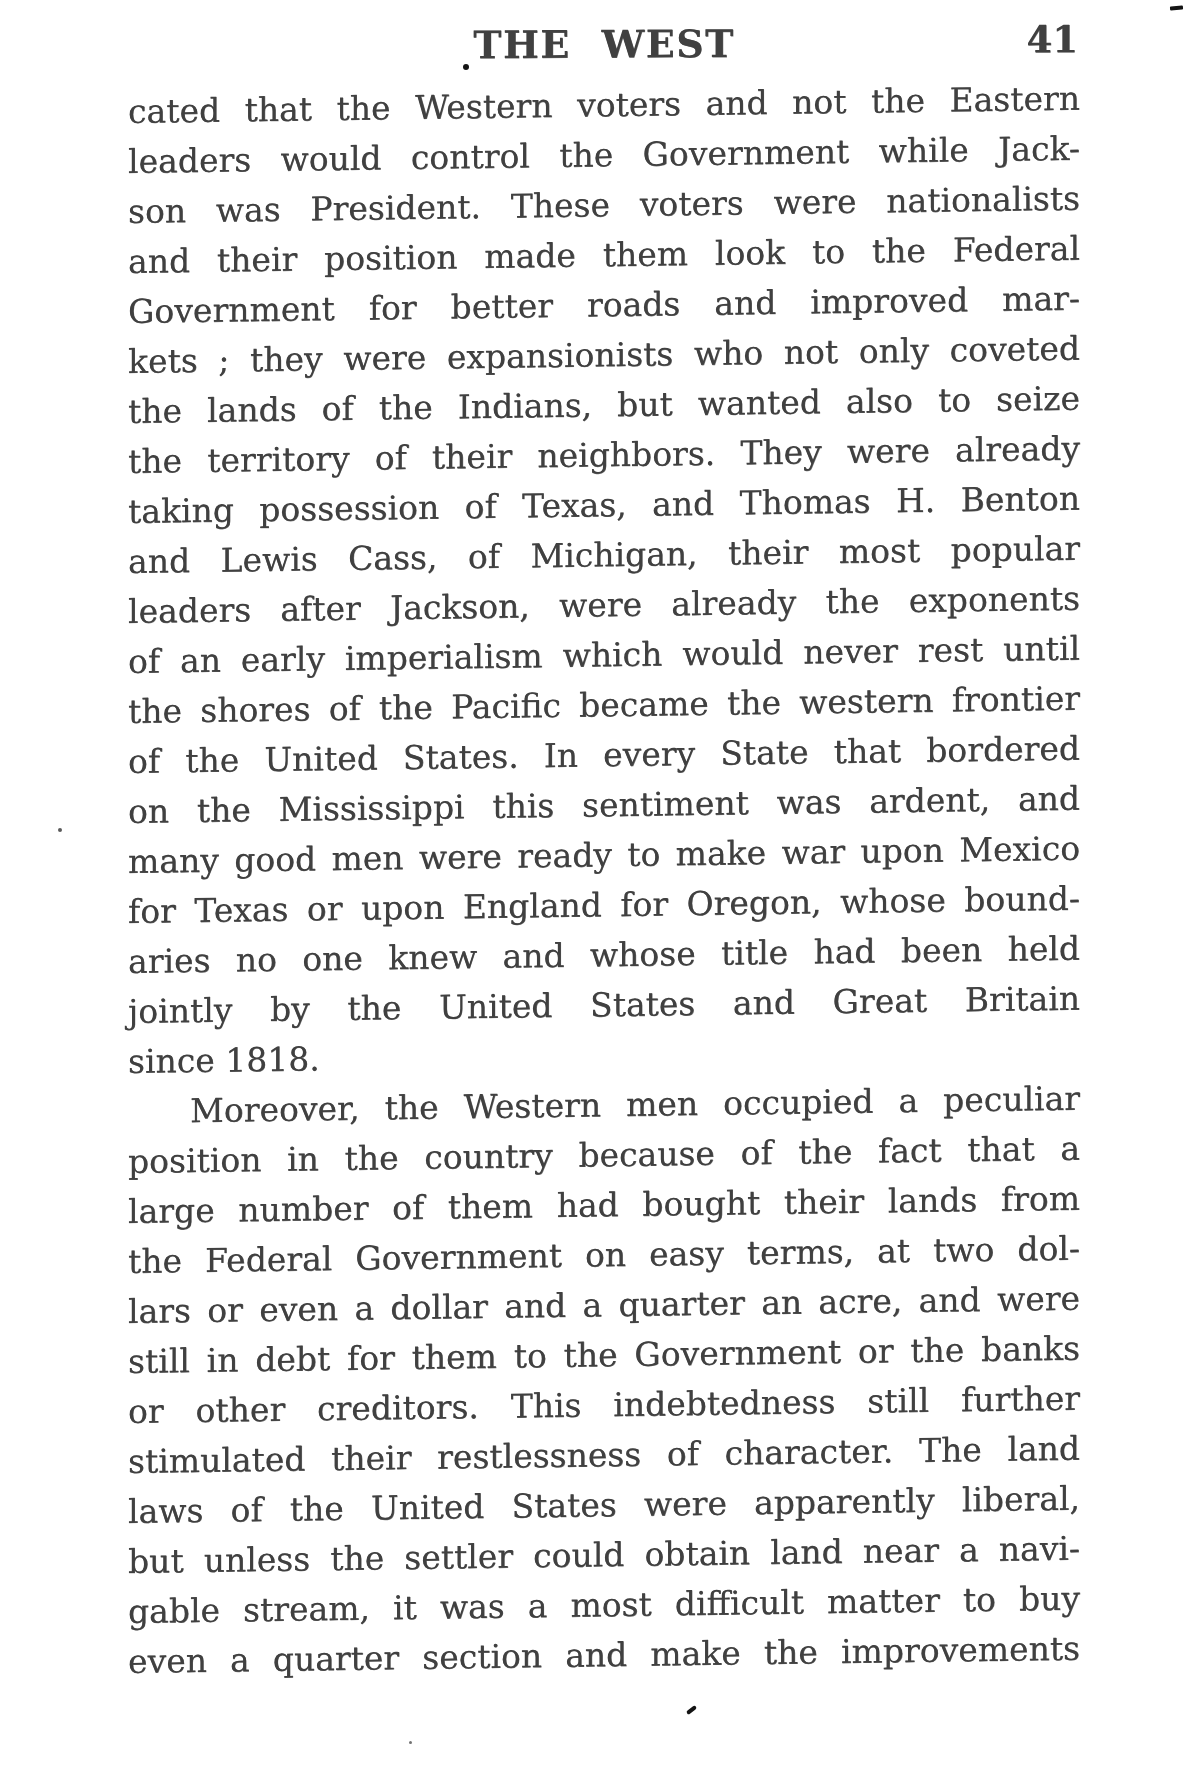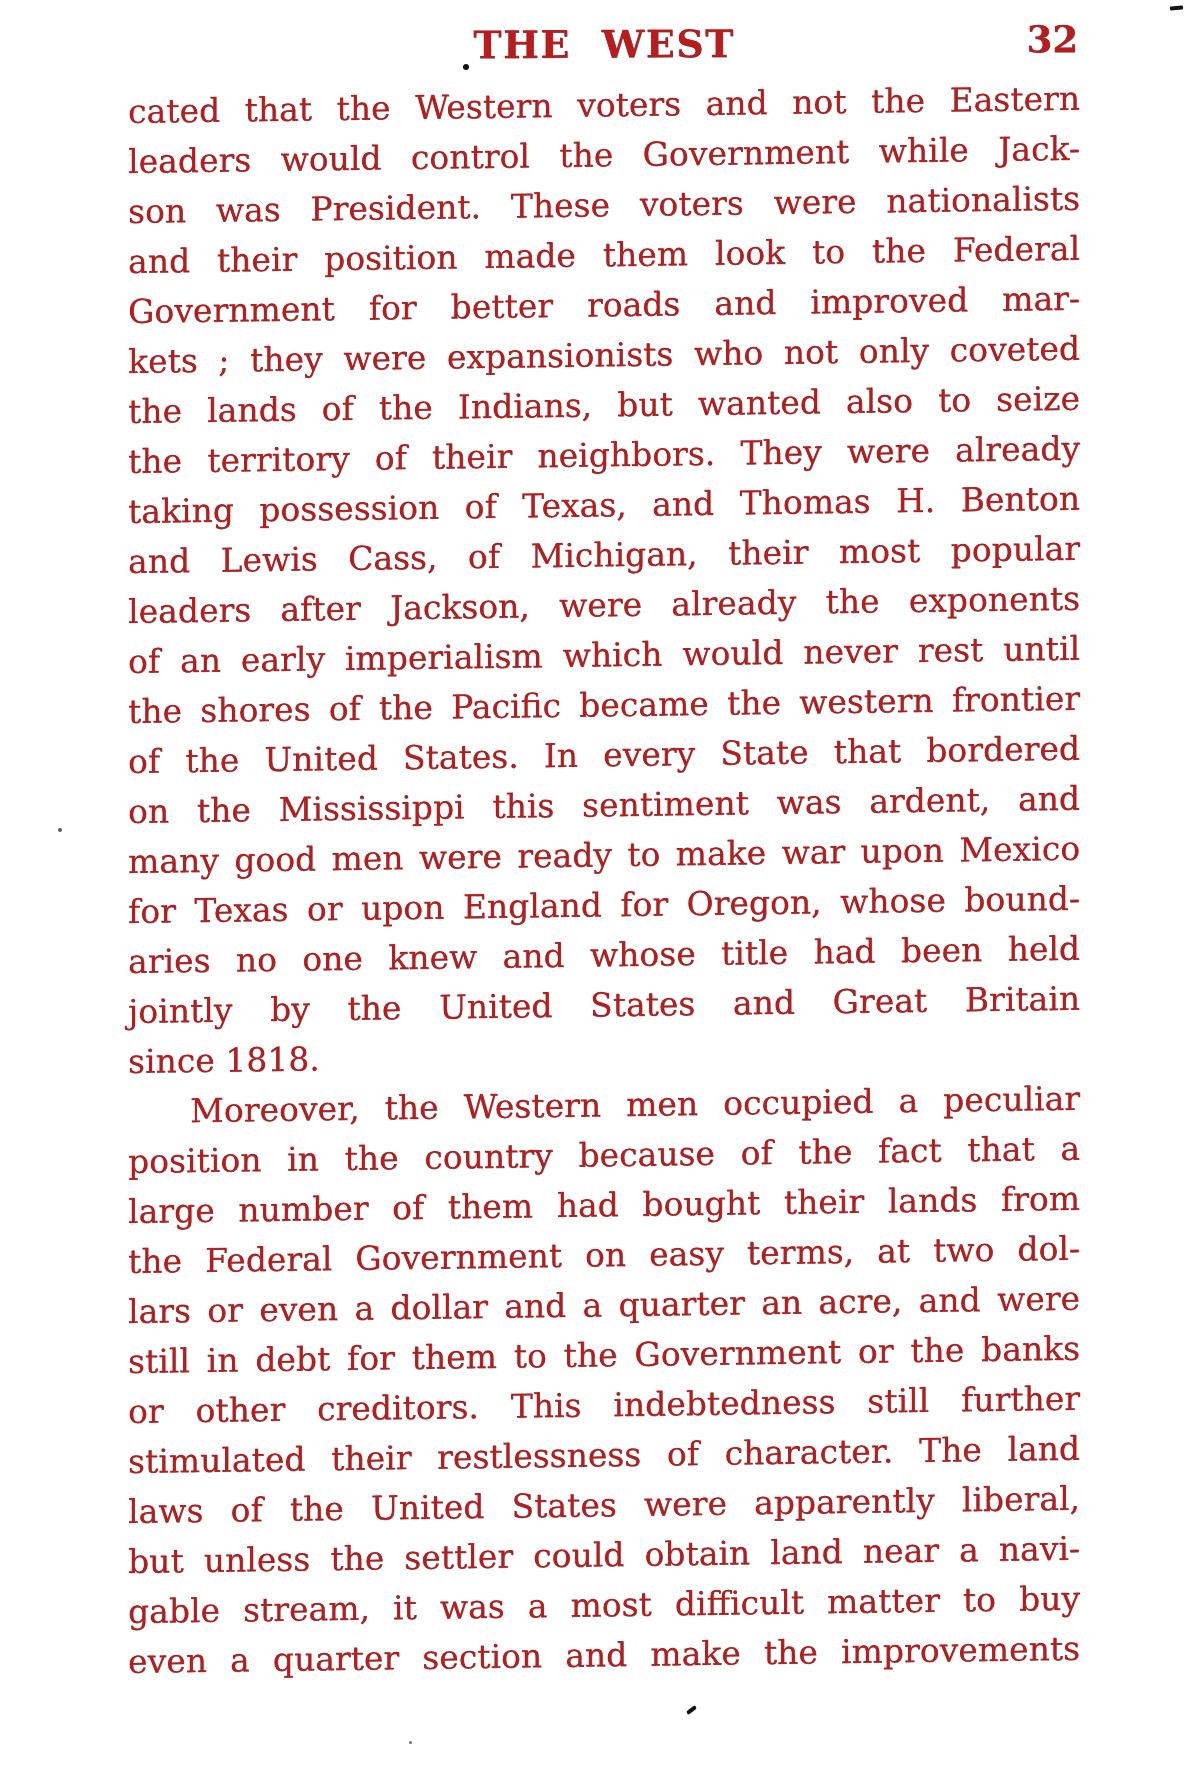--- a/index.html
+++ b/index.html
@@ -7,21 +7,21 @@
     padding: 0;
     background: #ffffff;
   }
   .page {
     position: relative;
     width: 1185px;
     height: 1776px;
     background: #ffffff;
     overflow: hidden;
     font-family: "DejaVu Serif", "Liberation Serif", serif;
-    color: #b91c1c;
+    color: #404040;
   }
   
   .scan-header {
     position: absolute;
     top: 22px;
     left: 128px;
     width: 952px;
     height: 52px;
     transform: skewY(-0.3deg);
     transform-origin: 0 0;
@@ -78,21 +78,21 @@
   .speck.tick-bottom  { left: 686px; top: 1708px; width: 11px; height: 4px; border-radius: 2px; transform: rotate(-38deg); }
   .speck.dot-bottom   { left: 409px; top: 1741px; width: 3px; height: 3px; opacity: .6; }
 </style>
 </head>
 <body>
 
 <div class="page">
 
   <div class="scan-header">
     <div class="running-title">THE WEST</div>
-    <div class="page-number">32</div>
+    <div class="page-number">41</div>
   </div>
 
   <main class="page-body">
       <div class="para">
         <div class="line">cated that the Western voters and not the Eastern</div>
         <div class="line">leaders would control the Government while Jack-</div>
         <div class="line">son was President.  These voters were nationalists</div>
         <div class="line">and their position made them look to the Federal</div>
         <div class="line">Government for better roads and improved mar-</div>
         <div class="line">kets ; they were expansionists who not only coveted</div>

